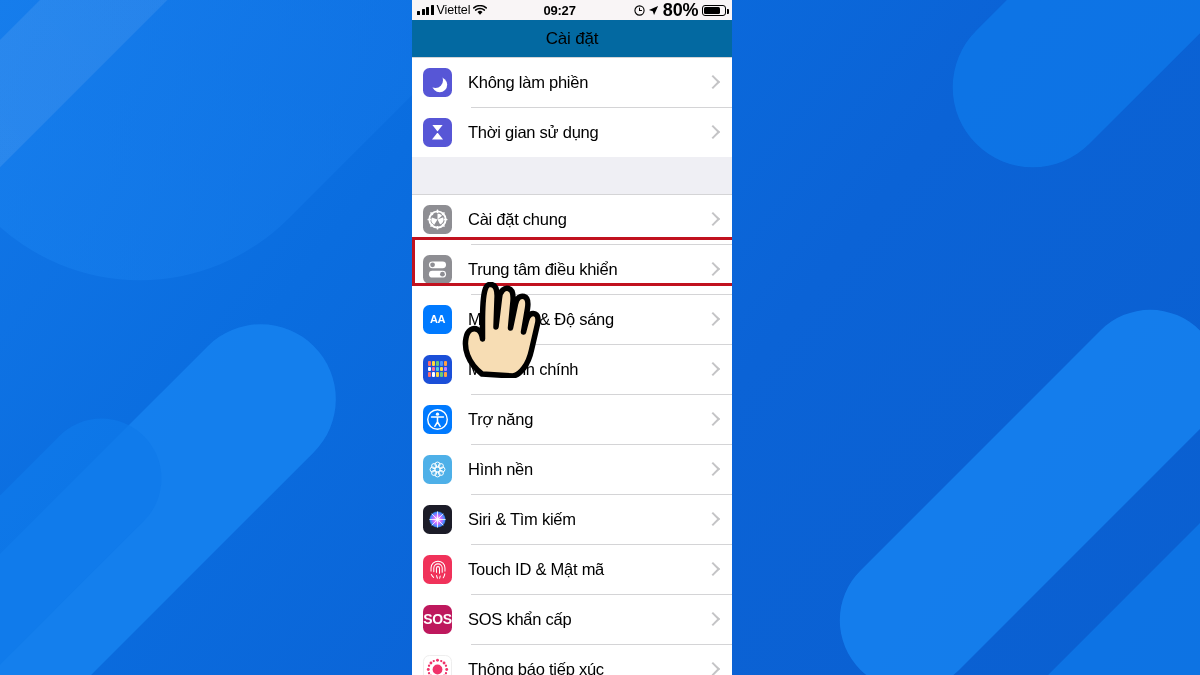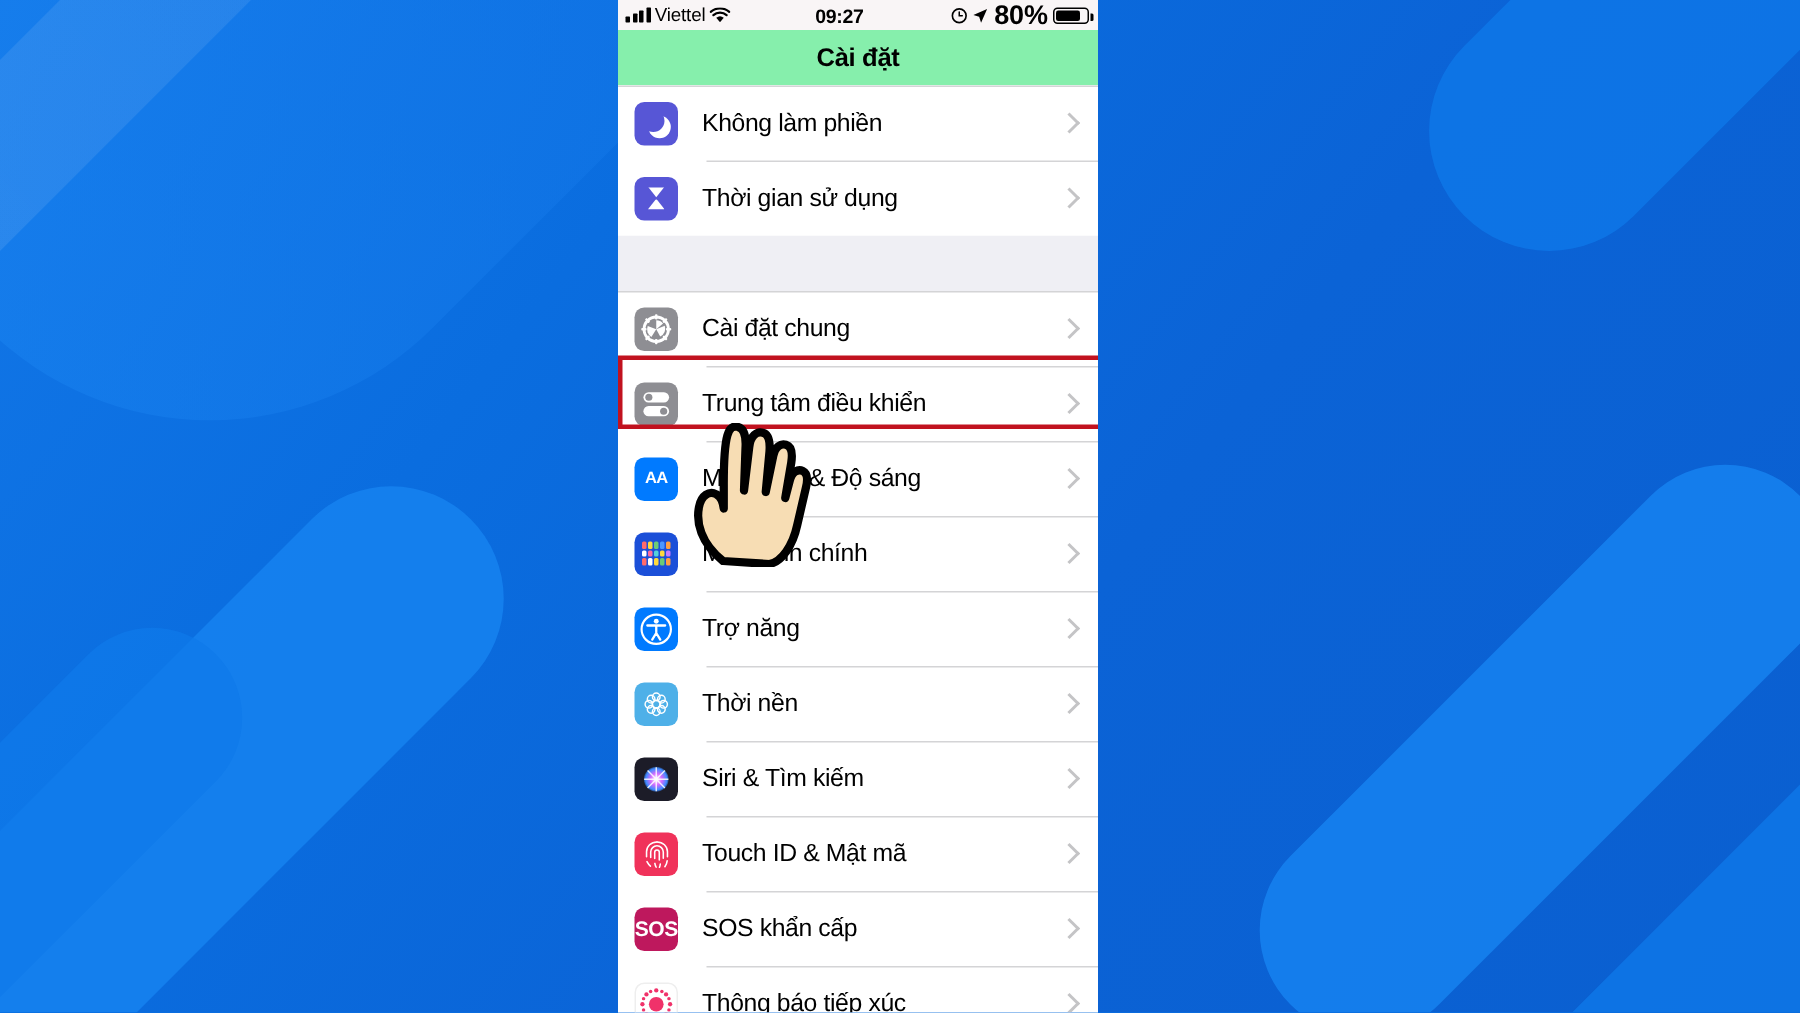--- a/index.html
+++ b/index.html
@@ -69,23 +69,23 @@
   .batt {
     width:24px; height:11px; border:1.3px solid #000; border-radius:3px;
     position:relative; padding:1px;
   }
   .batt::after{content:"";position:absolute;right:-3.5px;top:3px;width:2px;height:5px;
                background:#000;border-radius:0 1px 1px 0;}
   .batt i{display:block;height:100%;width:80%;background:#000;border-radius:1.5px;}
 
   
   #navbar {
-    height:37px; background:#86efac;
+    height:37px; background:#0369a1;
     display:flex; align-items:center; justify-content:center;
-    font-size:17px; font-weight:bold; color:#000;
+    font-size:17px; font-weight:normal; color:#000;
     letter-spacing:-.2px;
   }
 
   
   .section { background:#fff; }
   .gap { height:37px; background:#efeff4; }
   .row {
     position:relative; height:50px;
     display:flex; align-items:center;
     padding-left:11px; background:#fff;text-align:center;
@@ -318,21 +318,21 @@
             <circle cx="12" cy="17.6" r="2.9"></circle>
             <circle cx="6.4" cy="12" r="2.9"></circle>
             <circle cx="17.6" cy="12" r="2.9"></circle>
             <circle cx="8.1" cy="8.1" r="2.9"></circle>
             <circle cx="15.9" cy="8.1" r="2.9"></circle>
             <circle cx="8.1" cy="15.9" r="2.9"></circle>
             <circle cx="15.9" cy="15.9" r="2.9"></circle>
           </g>
         </svg>
       </span>
-      <span class="label">Thời nền</span>
+      <span class="label">Hình nền</span>
       <span class="chev"></span>
     </div>
 
     <div class="row">
       <span class="ico ic-siri">
         <svg width="25" height="25" viewBox="0 0 26 26">
           <defs>
             <radialGradient id="sg" cx="50%" cy="50%" r="55%">
               <stop offset="0%" stop-color="#ffffff"></stop>
               <stop offset="42%" stop-color="#d46bff"></stop>

